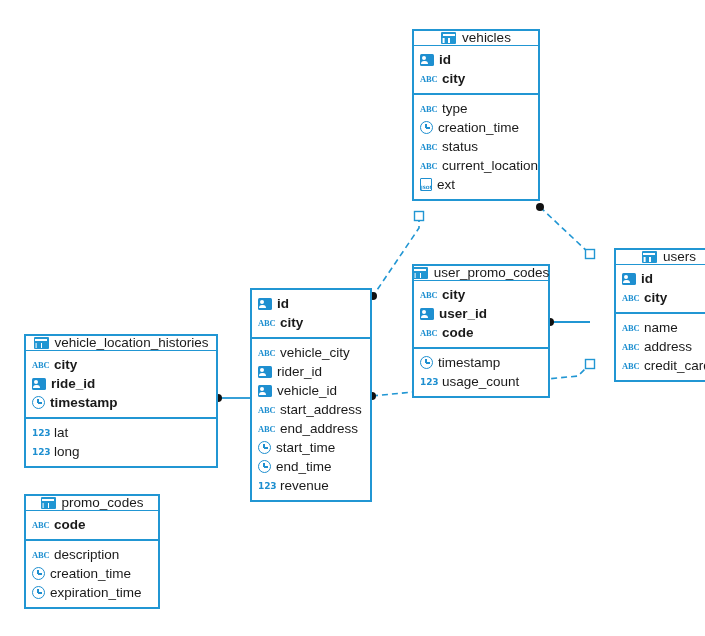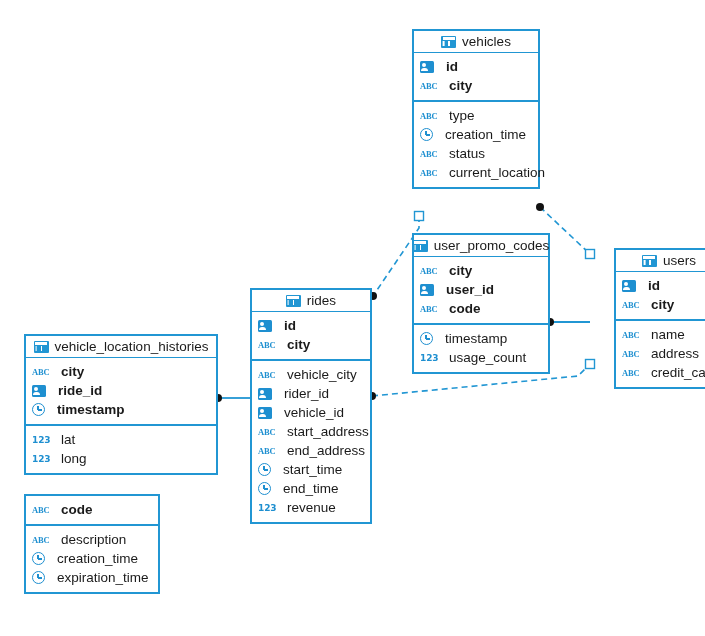--- a/index.html
+++ b/index.html
@@ -36,21 +36,21 @@
   
   .entity {
     position: absolute;
     z-index: 2;
     background: #ffffff;
     border: 2px solid #2196d3;
     box-sizing: border-box;
   }
 
   .entity-header {
-    height: 22px;
+    height: 15px;
     line-height: 26px;
     text-align: center;
     font-size: 13.5px;
     color: #1a1a1a;
     border-bottom: 1px solid #2196d3;
     white-space: nowrap;
     padding: 0 7px;
     box-sizing: border-box;
     display: flex;
     align-items: center;
@@ -61,21 +61,21 @@
   .section {
     padding: 4px 0 5px 0;
   }
   .section.keys {
     border-bottom: 2px solid #2196d3;
   }
 
   .field {
     display: flex;
     align-items: center;
-    gap: 12px;
+    gap: 5px;
     height: 19px;
     padding: 0 7px 0 6px;
     font-size: 13.5px;
     color: #1a1a1a;
     white-space: nowrap;
   }
   .field.key {
     font-weight: bold;
   }
 
@@ -256,23 +256,27 @@
           <span>creation_time</span>
         </div>
         <div class="field">
           <span class="ic ic-abc">ABC</span>
           <span>status</span>
         </div>
         <div class="field">
           <span class="ic ic-abc">ABC</span>
           <span>current_location</span>
         </div>
-      </div>
-    </div>
-    <div class="entity" style="left: 412px; top: 233px; width: 138px;">
+        <div class="field">
+          <span class="ic ic-json"></span>
+          <span>ext</span>
+        </div>
+      </div>
+    </div>
+    <div class="entity" style="left: 412px; top: 264px; width: 138px;">
       <div class="entity-header">
         <span class="ic ic-table"></span>
         <span>user_promo_codes</span>
       </div>
       <div class="section keys">
         <div class="field key">
           <span class="ic ic-abc">ABC</span>
           <span>city</span>
         </div>
         <div class="field key">
@@ -319,24 +323,20 @@
           <span class="ic ic-abc">ABC</span>
           <span>address</span>
         </div>
         <div class="field">
           <span class="ic ic-abc">ABC</span>
           <span>credit_card</span>
         </div>
       </div>
     </div>
     <div class="entity" style="left: 250px; top: 288px; width: 122px;">
-      <div class="entity-header">
-        <span class="ic ic-table"></span>
-        <span>rides</span>
-      </div>
       <div class="section keys">
         <div class="field key">
           <span class="ic ic-id"></span>
           <span>id</span>
         </div>
         <div class="field key">
           <span class="ic ic-abc">ABC</span>
           <span>city</span>
         </div>
       </div>
@@ -399,20 +399,24 @@
           <span class="ic ic-123">123</span>
           <span>lat</span>
         </div>
         <div class="field">
           <span class="ic ic-123">123</span>
           <span>long</span>
         </div>
       </div>
     </div>
     <div class="entity" style="left: 24px; top: 494px; width: 136px;">
+      <div class="entity-header">
+        <span class="ic ic-table"></span>
+        <span>promo_codes</span>
+      </div>
       <div class="section keys">
         <div class="field key">
           <span class="ic ic-abc">ABC</span>
           <span>code</span>
         </div>
       </div>
       <div class="section">
         <div class="field">
           <span class="ic ic-abc">ABC</span>
           <span>description</span>

